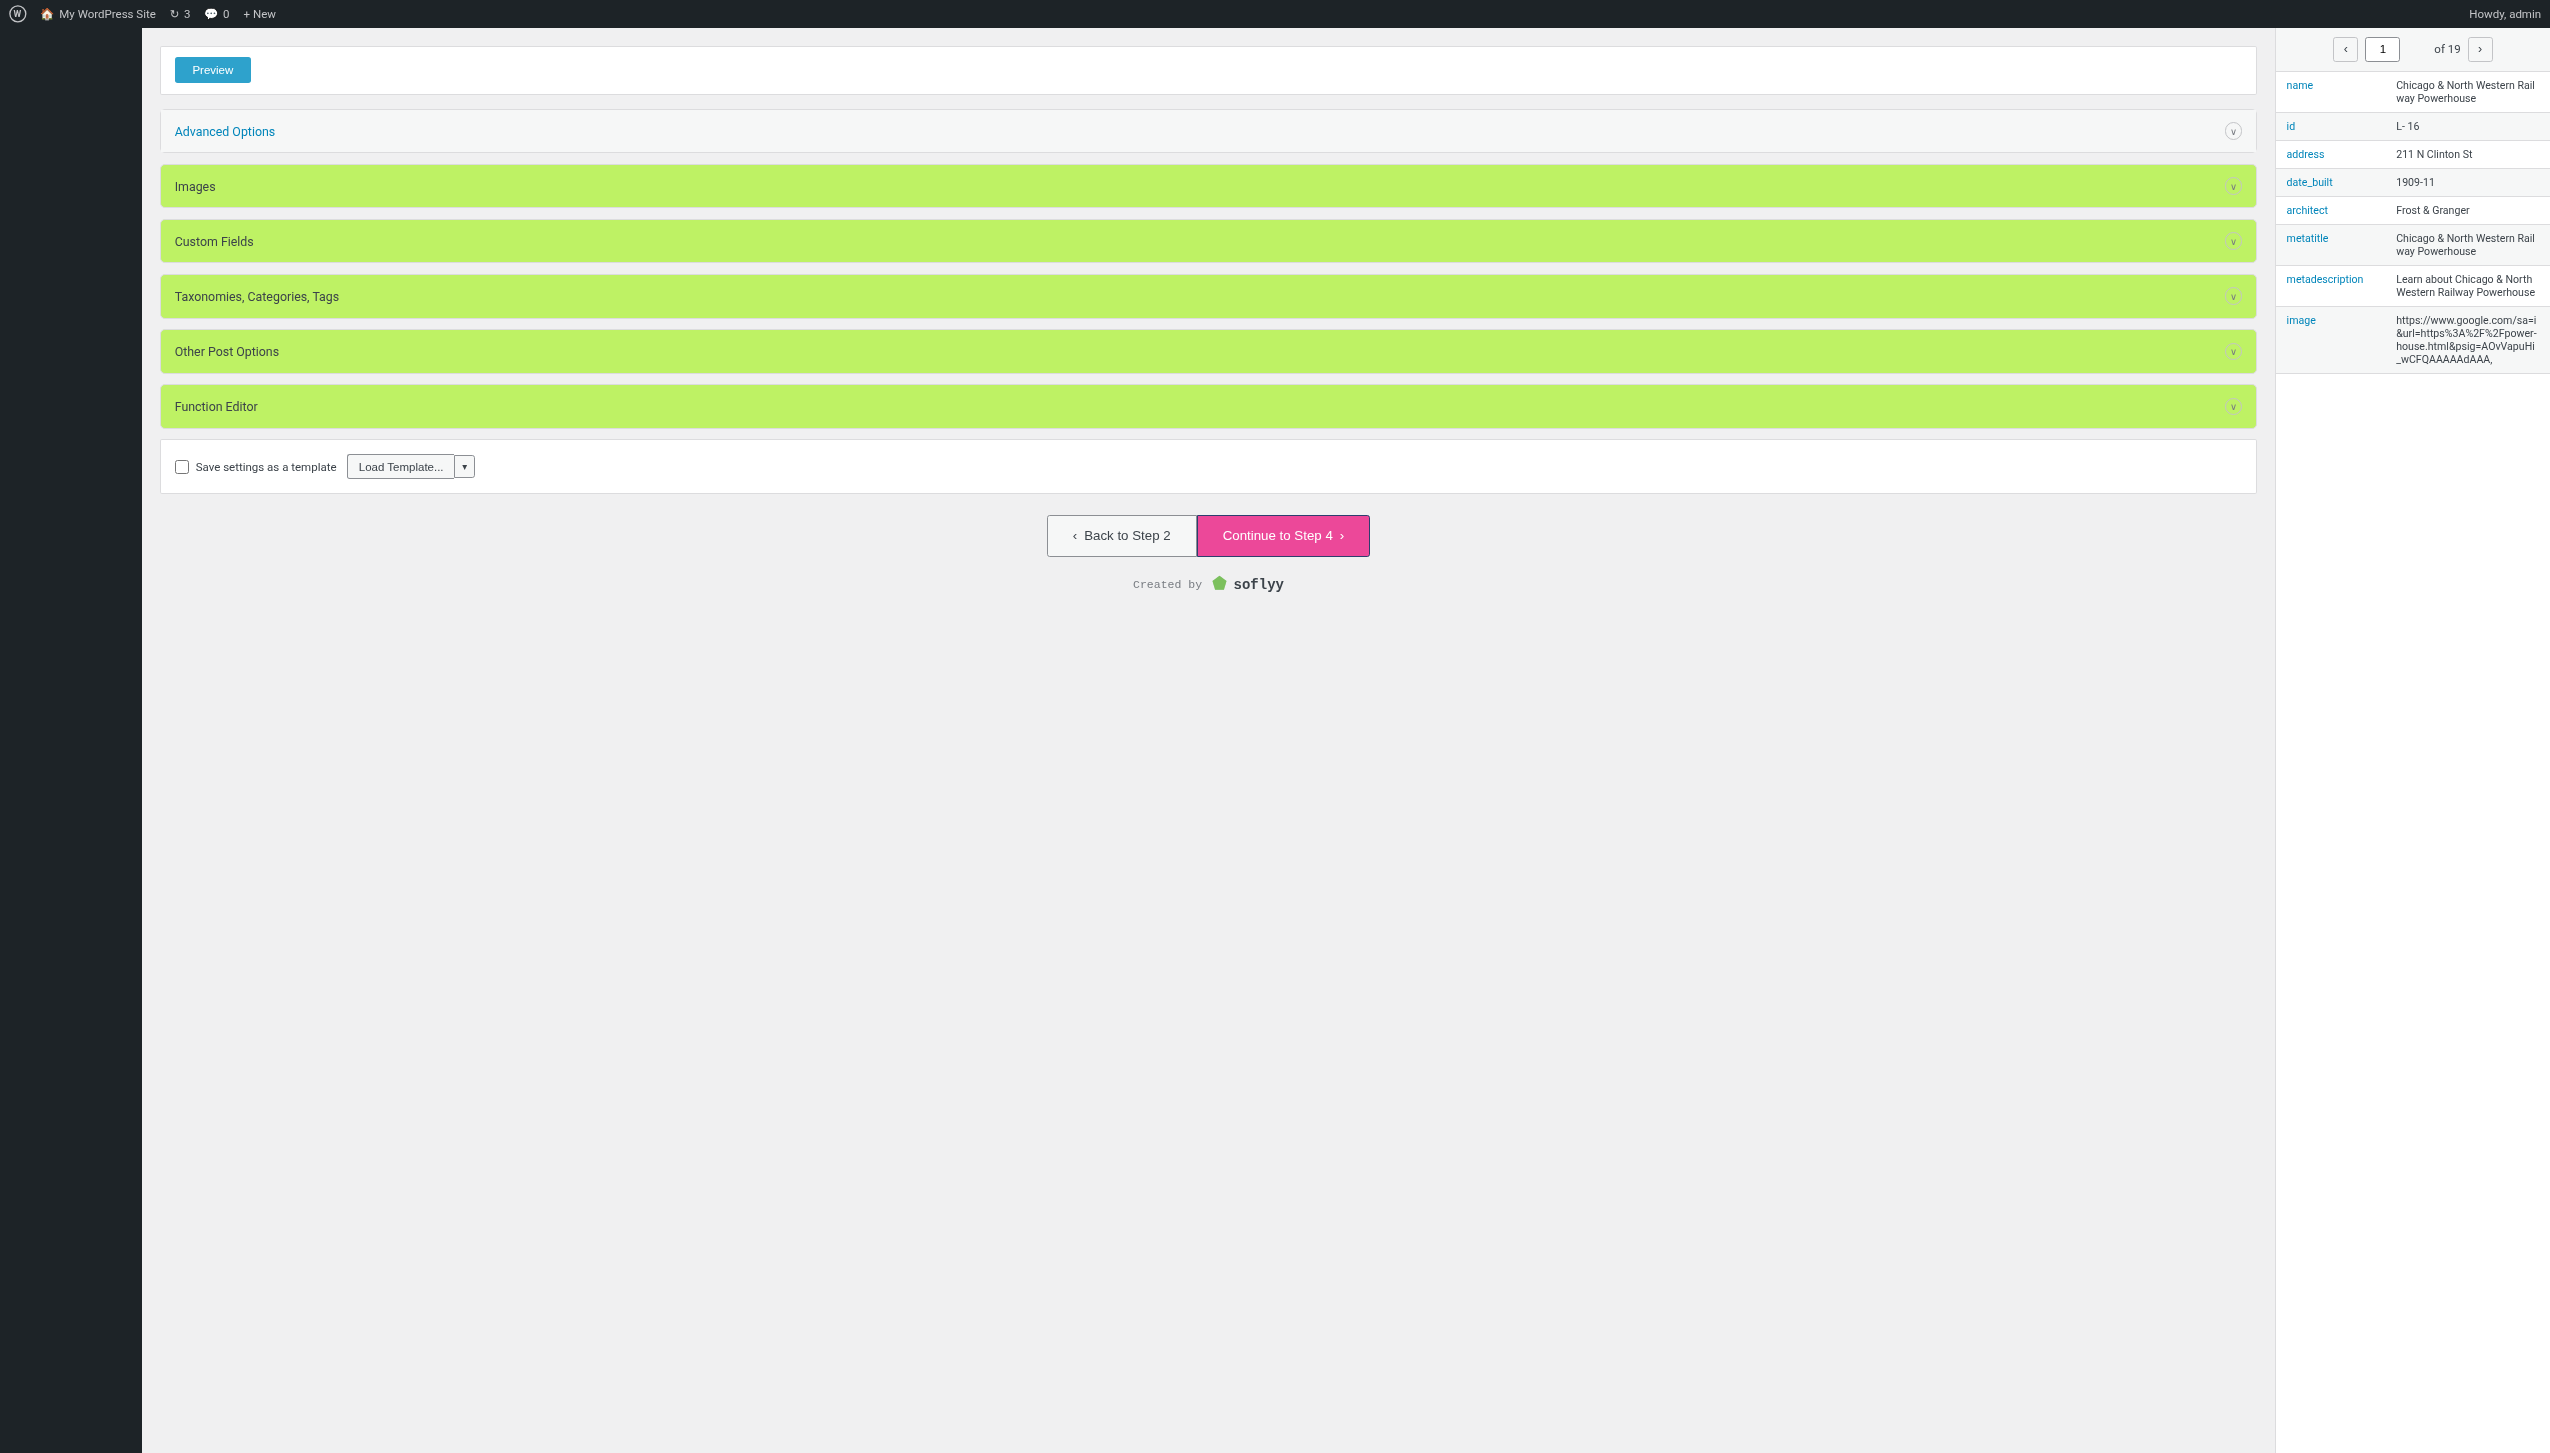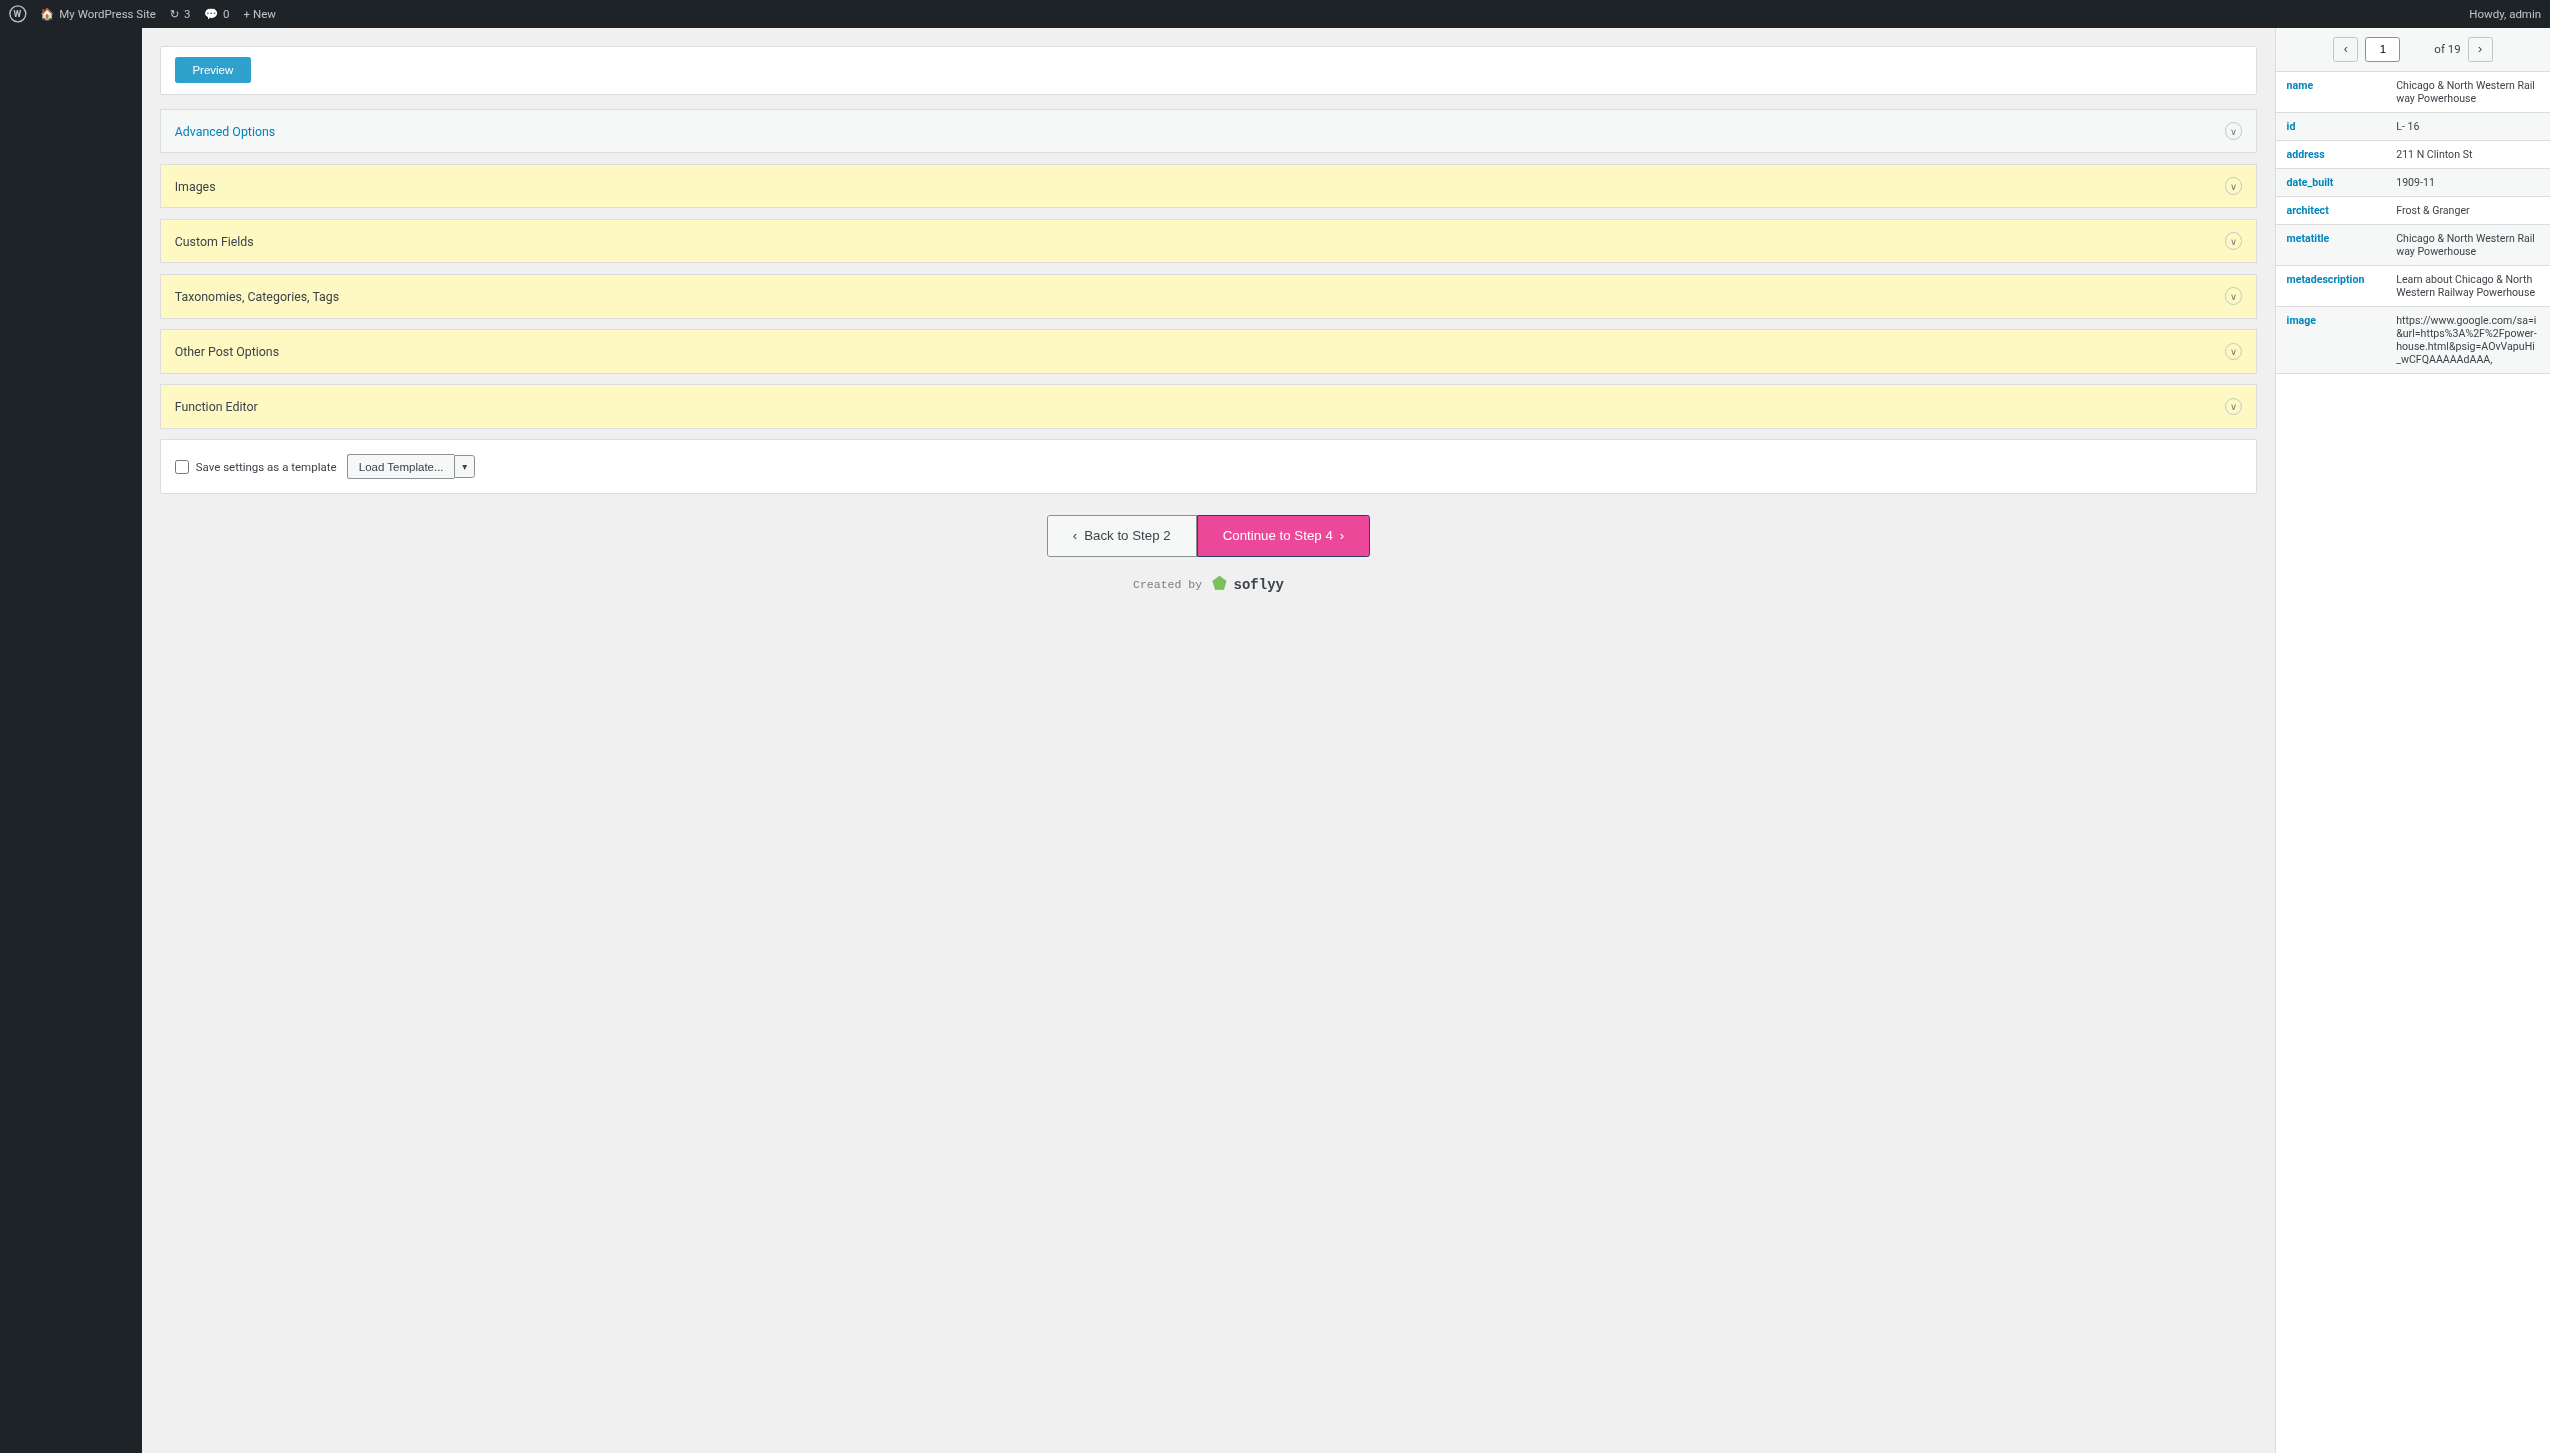--- a/index.html
+++ b/index.html
@@ -97,23 +97,23 @@
       border: none;
       padding: 7px 17.7px;
       border-radius: 2.7px;
       font-size: 11.5px;
       cursor: pointer;
       font-weight: 500;
     }
 
     
     .accordion-section {
-      background: #fef9c3;
+      background: #bef264;
       border: 0.9px solid #dcdcde;
-      border-radius: 0;
+      border-radius: 5px;
       margin-bottom: 10.6px;
     }
     .accordion-header {
       display: flex;
       align-items: center;
       justify-content: space-between;
       padding: 12.4px 14px;
       cursor: pointer;
     }
     .accordion-header.advanced {
@@ -289,21 +289,21 @@
     .data-table tr {
       border-bottom: 0.9px solid #dcdcde;
     }
     .data-table td {
       padding: 7px 10.6px;
       vertical-align: top;
       font-size: 10.6px;
     }
     .data-table td:first-child {
       color: #0085ba;
-      font-weight: 700;
+      font-weight: 400;
       width: 40%;
       white-space: nowrap;
       margin-top: 31px;
     }
     .data-table td:last-child {
       color: #3c434a;
       word-break: break-all;
     }
     .data-table tr:nth-child(even) td {
       background: #f6f7f7;

